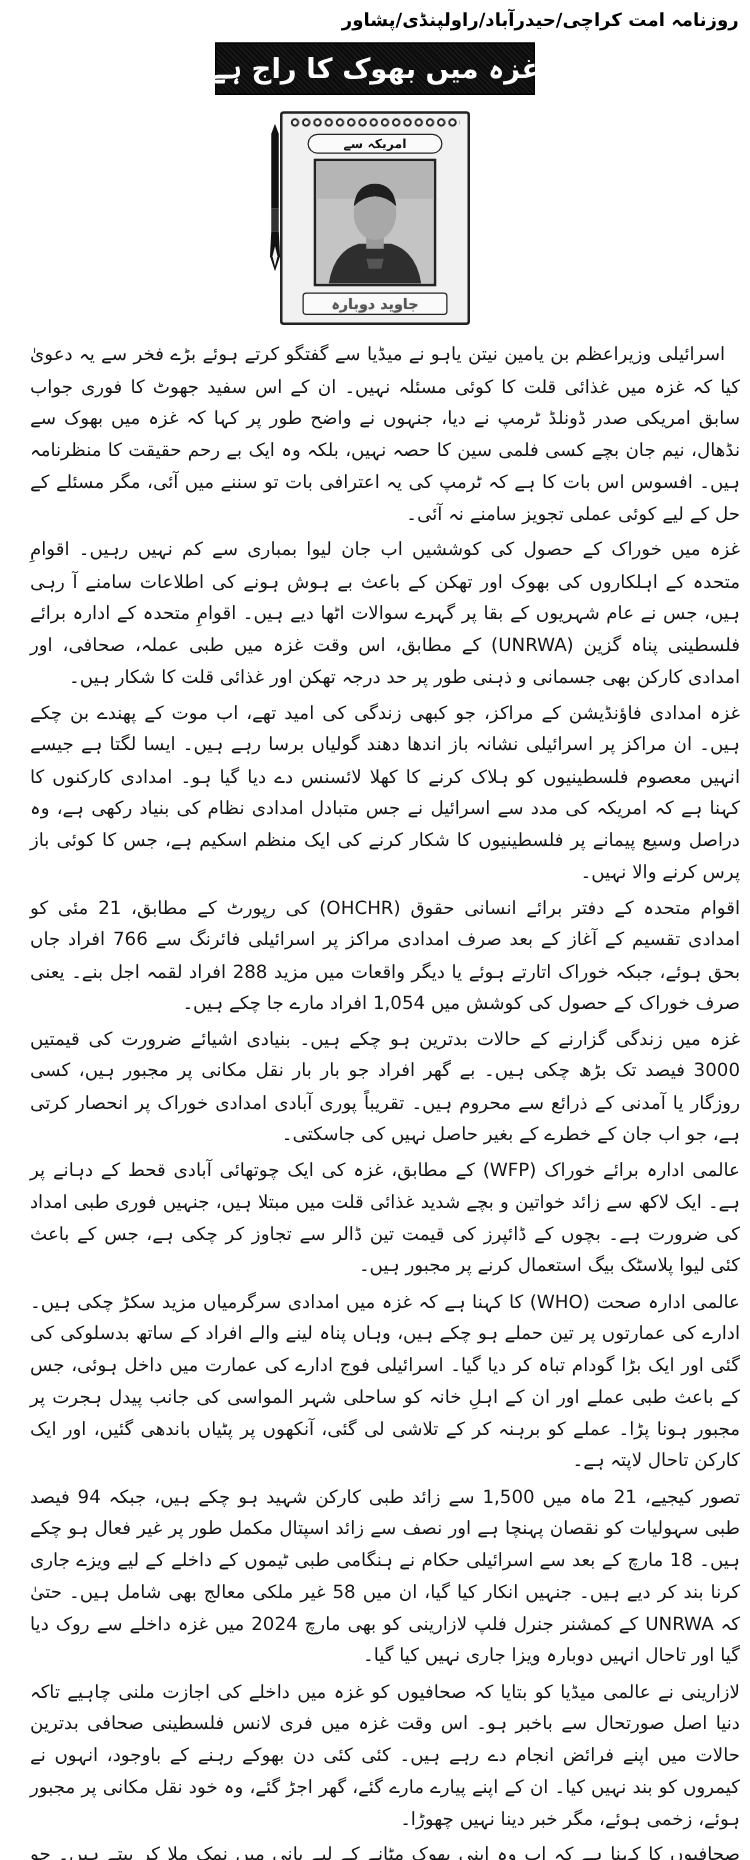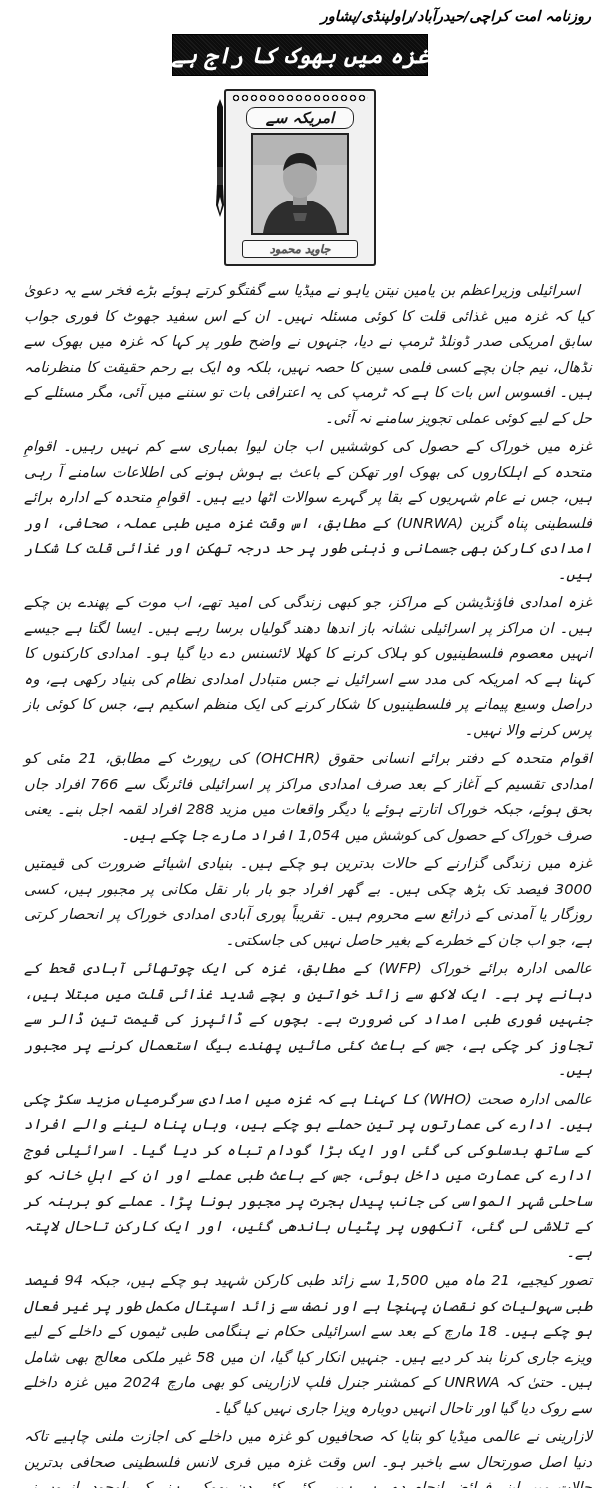--- a/index.html
+++ b/index.html
@@ -3,21 +3,21 @@
 <meta charset="utf-8">
 <style>
   * { margin: 0; padding: 0; box-sizing: border-box; }
   html, body { background: #ffffff; }
   body {
     width: 600px; height: 1488px; overflow: hidden;
     font-family: "DejaVu Sans", sans-serif;
     color: #111111;
     position: relative;
   }
-  .page { width: 600px; height: 1488px; padding: 6px 5px 0 5px; font-style: italic; }
+  .page { width: 600px; height: 1488px; padding: 6px 5px 0 5px; }
 
   
   .masthead {
     direction: rtl; text-align: right;
     font-size: 14.5px; font-weight: bold; color: #000;
     padding: 2px 4px 4px 0; height: 26px;
   }
 
   
   .banner {
@@ -40,21 +40,21 @@
   }
   .spiral {
     height: 11px; margin: 0 2px 3px 2px;
     background-image: radial-gradient(circle at 4px 5px, #ffffff 1.5px, #222 2px, #222 3px, transparent 3.6px);
     background-size: 9px 11px; background-repeat: repeat-x;
   }
   .column-label {
     direction: rtl; text-align: center;
     border: 1.5px solid #222; border-radius: 9px;
     margin: 0 16px 4px 16px; padding: 1px 0;
-    font-size: 15px; font-weight: bold; background: #fafafa;
+    font-size: 10px; font-weight: bold; background: #fafafa;
   }
   .photo-wrap {
     width: 98px; margin: 0 auto; border: 2px solid #222; background: #c9c9c9;
     height: 102px; overflow: hidden; display: block;
   }
   .author-name {
     direction: rtl; text-align: center;
     border: 1.5px solid #222; border-radius: 3px;
     margin: 5px 12px 0 12px; padding: 1px 0;
     font-size: 11.5px; font-weight: bold; color: #555;
@@ -91,36 +91,36 @@
       <svg width="94" height="98" viewBox="0 0 94 98">
         <rect x="0" y="0" width="94" height="98" fill="#c4c4c4"></rect>
         <rect x="0" y="0" width="94" height="30" fill="#b5b5b5"></rect>
         <path d="M10 98 Q14 72 34 66 L60 66 Q80 72 84 98 Z" fill="#2e2e2e"></path>
         <path d="M40 58 L54 58 L54 70 L40 70 Z" fill="#9a9a9a"></path>
         <ellipse cx="47" cy="42" rx="17" ry="21" fill="#a8a8a8"></ellipse>
         <path d="M30 36 Q32 18 47 18 Q62 18 64 36 Q56 28 47 28 Q38 28 30 36 Z" fill="#1f1f1f"></path>
         <path d="M40 78 L54 78 L52 86 L42 86 Z" fill="#555"></path>
       </svg>
     </div>
-    <div class="author-name">جاوید محمود</div>
+    <div class="author-name">جاوید دوبارہ</div>
     <svg class="pen" viewBox="0 0 16 125">
       <path d="M8 2 L11 10 L11 70 L5 70 L5 10 Z" fill="#111"></path>
       <rect x="5" y="70" width="6" height="18" fill="#333"></rect>
       <path d="M5 88 L11 88 L12 108 L8 120 L4 108 Z" fill="#111"></path>
       <path d="M8 100 L10 108 L8 116 L6 108 Z" fill="#f1f1f1"></path>
     </svg>
   </div>
 
   <div class="article">
     <p>اسرائیلی وزیراعظم بن یامین نیتن یاہو نے میڈیا سے گفتگو کرتے ہوئے بڑے فخر سے یہ دعویٰ کیا کہ غزہ میں غذائی قلت کا کوئی مسئلہ نہیں۔ ان کے اس سفید جھوٹ کا فوری جواب سابق امریکی صدر ڈونلڈ ٹرمپ نے دیا، جنہوں نے واضح طور پر کہا کہ غزہ میں بھوک سے نڈھال، نیم جان بچے کسی فلمی سین کا حصہ نہیں، بلکہ وہ ایک بے رحم حقیقت کا منظرنامہ ہیں۔ افسوس اس بات کا ہے کہ ٹرمپ کی یہ اعترافی بات تو سننے میں آئی، مگر مسئلے کے حل کے لیے کوئی عملی تجویز سامنے نہ آئی۔</p>
     <p>غزہ میں خوراک کے حصول کی کوششیں اب جان لیوا بمباری سے کم نہیں رہیں۔ اقوامِ متحدہ کے اہلکاروں کی بھوک اور تھکن کے باعث بے ہوش ہونے کی اطلاعات سامنے آ رہی ہیں، جس نے عام شہریوں کے بقا پر گہرے سوالات اٹھا دیے ہیں۔ اقوامِ متحدہ کے ادارہ برائے فلسطینی پناہ گزین (UNRWA) کے مطابق، اس وقت غزہ میں طبی عملہ، صحافی، اور امدادی کارکن بھی جسمانی و ذہنی طور پر حد درجہ تھکن اور غذائی قلت کا شکار ہیں۔</p>
     <p>غزہ امدادی فاؤنڈیشن کے مراکز، جو کبھی زندگی کی امید تھے، اب موت کے پھندے بن چکے ہیں۔ ان مراکز پر اسرائیلی نشانہ باز اندھا دھند گولیاں برسا رہے ہیں۔ ایسا لگتا ہے جیسے انہیں معصوم فلسطینیوں کو ہلاک کرنے کا کھلا لائسنس دے دیا گیا ہو۔ امدادی کارکنوں کا کہنا ہے کہ امریکہ کی مدد سے اسرائیل نے جس متبادل امدادی نظام کی بنیاد رکھی ہے، وہ دراصل وسیع پیمانے پر فلسطینیوں کا شکار کرنے کی ایک منظم اسکیم ہے، جس کا کوئی باز پرس کرنے والا نہیں۔</p>
     <p>اقوام متحدہ کے دفتر برائے انسانی حقوق (OHCHR) کی رپورٹ کے مطابق، 21 مئی کو امدادی تقسیم کے آغاز کے بعد صرف امدادی مراکز پر اسرائیلی فائرنگ سے 766 افراد جاں بحق ہوئے، جبکہ خوراک اتارتے ہوئے یا دیگر واقعات میں مزید 288 افراد لقمہ اجل بنے۔ یعنی صرف خوراک کے حصول کی کوشش میں 1,054 افراد مارے جا چکے ہیں۔</p>
     <p>غزہ میں زندگی گزارنے کے حالات بدترین ہو چکے ہیں۔ بنیادی اشیائے ضرورت کی قیمتیں 3000 فیصد تک بڑھ چکی ہیں۔ بے گھر افراد جو بار بار نقل مکانی پر مجبور ہیں، کسی روزگار یا آمدنی کے ذرائع سے محروم ہیں۔ تقریباً پوری آبادی امدادی خوراک پر انحصار کرتی ہے، جو اب جان کے خطرے کے بغیر حاصل نہیں کی جاسکتی۔</p>
-    <p>عالمی ادارہ برائے خوراک (WFP) کے مطابق، غزہ کی ایک چوتھائی آبادی قحط کے دہانے پر ہے۔ ایک لاکھ سے زائد خواتین و بچے شدید غذائی قلت میں مبتلا ہیں، جنہیں فوری طبی امداد کی ضرورت ہے۔ بچوں کے ڈائپرز کی قیمت تین ڈالر سے تجاوز کر چکی ہے، جس کے باعث کئی مائیں پھندے بیگ استعمال کرنے پر مجبور ہیں۔</p>
+    <p>عالمی ادارہ برائے خوراک (WFP) کے مطابق، غزہ کی ایک چوتھائی آبادی قحط کے دہانے پر ہے۔ ایک لاکھ سے زائد خواتین و بچے شدید غذائی قلت میں مبتلا ہیں، جنہیں فوری طبی امداد کی ضرورت ہے۔ بچوں کے ڈائپرز کی قیمت تین ڈالر سے تجاوز کر چکی ہے، جس کے باعث کئی لیوا پلاسٹک بیگ استعمال کرنے پر مجبور ہیں۔</p>
     <p>عالمی ادارہ صحت (WHO) کا کہنا ہے کہ غزہ میں امدادی سرگرمیاں مزید سکڑ چکی ہیں۔ ادارے کی عمارتوں پر تین حملے ہو چکے ہیں، وہاں پناہ لینے والے افراد کے ساتھ بدسلوکی کی گئی اور ایک بڑا گودام تباہ کر دیا گیا۔ اسرائیلی فوج ادارے کی عمارت میں داخل ہوئی، جس کے باعث طبی عملے اور ان کے اہلِ خانہ کو ساحلی شہر المواسی کی جانب پیدل ہجرت پر مجبور ہونا پڑا۔ عملے کو برہنہ کر کے تلاشی لی گئی، آنکھوں پر پٹیاں باندھی گئیں، اور ایک کارکن تاحال لاپتہ ہے۔</p>
     <p>تصور کیجیے، 21 ماہ میں 1,500 سے زائد طبی کارکن شہید ہو چکے ہیں، جبکہ 94 فیصد طبی سہولیات کو نقصان پہنچا ہے اور نصف سے زائد اسپتال مکمل طور پر غیر فعال ہو چکے ہیں۔ 18 مارچ کے بعد سے اسرائیلی حکام نے ہنگامی طبی ٹیموں کے داخلے کے لیے ویزے جاری کرنا بند کر دیے ہیں۔ جنہیں انکار کیا گیا، ان میں 58 غیر ملکی معالج بھی شامل ہیں۔ حتیٰ کہ UNRWA کے کمشنر جنرل فلپ لازارینی کو بھی مارچ 2024 میں غزہ داخلے سے روک دیا گیا اور تاحال انہیں دوبارہ ویزا جاری نہیں کیا گیا۔</p>
     <p>لازارینی نے عالمی میڈیا کو بتایا کہ صحافیوں کو غزہ میں داخلے کی اجازت ملنی چاہیے تاکہ دنیا اصل صورتحال سے باخبر ہو۔ اس وقت غزہ میں فری لانس فلسطینی صحافی بدترین حالات میں اپنے فرائض انجام دے رہے ہیں۔ کئی کئی دن بھوکے رہنے کے باوجود، انہوں نے کیمروں کو بند نہیں کیا۔ ان کے اپنے پیارے مارے گئے، گھر اجڑ گئے، وہ خود نقل مکانی پر مجبور ہوئے، زخمی ہوئے، مگر خبر دینا نہیں چھوڑا۔</p>
     <p>صحافیوں کا کہنا ہے کہ اب وہ اپنی بھوک مٹانے کے لیے پانی میں نمک ملا کر پیتے ہیں۔ جو پانی دستیاب ہوتا ہے، وہ آلودہ ہوتا ہے۔ ان صحافیوں کی حالت زار بتاتی ہے کہ اب وہی مصیبت انہیں نگل رہی ہے جسے وہ رپورٹ کر رہے ہیں۔ کبھی جو لوگ تنخواہیں پا کر بازاروں سے اشیاء خرید لیا کرتے تھے، اب وہ بازار بھی ویران ہو چکے ہیں۔</p>
 
   </div>
 
 </div>
 
 </body></html>

